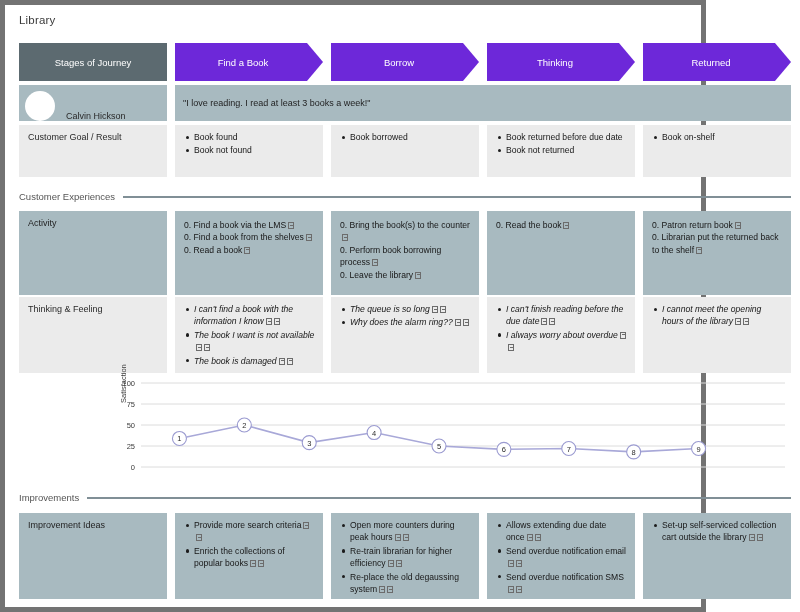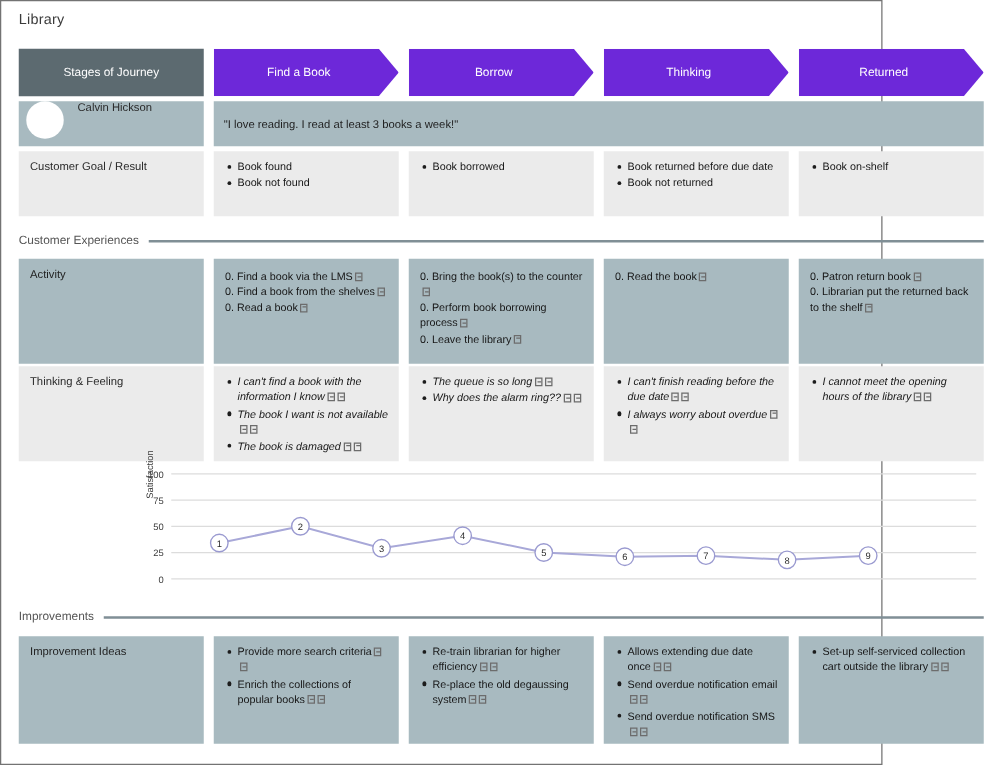--- a/index.html
+++ b/index.html
@@ -8,21 +8,21 @@
     width: 800px; height: 612px;
     background: #ffffff;
     font-family: "Liberation Sans", sans-serif;
     color: #222222;
     overflow: hidden;
   }
   #page {
     position: relative;
     width: 706px; height: 612px;
     background: #ffffff;
-    border: 1px solid #737373;
+    border: 5px solid #737373;
     padding-left: 15px;
   }
   .board-title {
     position: absolute;
     left: 14px; top: 9px;
     font-size: 11.5px;
     color: #3b3b3b;
     letter-spacing: .2px;
   }
 
@@ -66,21 +66,21 @@
     clip-path: polygon(0 0, calc(100% - 16px) 0, 100% 50%, calc(100% - 16px) 100%, 0 100%);
   }
   .chev span { transform: translateX(-6px); }
 
   
   #persona-row { top: 80px; height: 36px; }
   .persona-cell {
     background: #a8bac0;
     height: 36px;
     display: flex;
-    align-items: flex-start;
+    align-items: flex-end;
     padding-left: 4px;
     position: relative;
   }
   .avatar {
     width: 30px; height: 30px;
     border-radius: 50%;
     background: #ffffff;
     flex: 0 0 30px;
     margin-left: 2px;
   }
@@ -401,20 +401,21 @@
   <div class="row" id="imp-row">
     <div class="lbl-cell imp-label">Improvement Ideas</div>
     <div class="col-cell imp-cell">
         <ul class="bul">
           <li>Provide more search criteria<span class="mini"></span><span class="mini"></span></li>
           <li>Enrich the collections of popular books<span class="mini"></span><span class="mini"></span></li>
         </ul>
       </div>
     <div class="col-cell imp-cell">
         <ul class="bul">
+          <li>Open more counters during peak hours<span class="mini"></span><span class="mini"></span></li>
           <li>Re-train librarian for higher efficiency<span class="mini"></span><span class="mini"></span></li>
           <li>Re-place the old degaussing system<span class="mini"></span><span class="mini"></span></li>
         </ul>
       </div>
     <div class="col-cell imp-cell">
         <ul class="bul">
           <li>Allows extending due date once<span class="mini"></span><span class="mini"></span></li>
           <li>Send overdue notification email<span class="mini"></span><span class="mini"></span></li>
           <li>Send overdue notification SMS<span class="mini"></span><span class="mini"></span></li>
         </ul>

